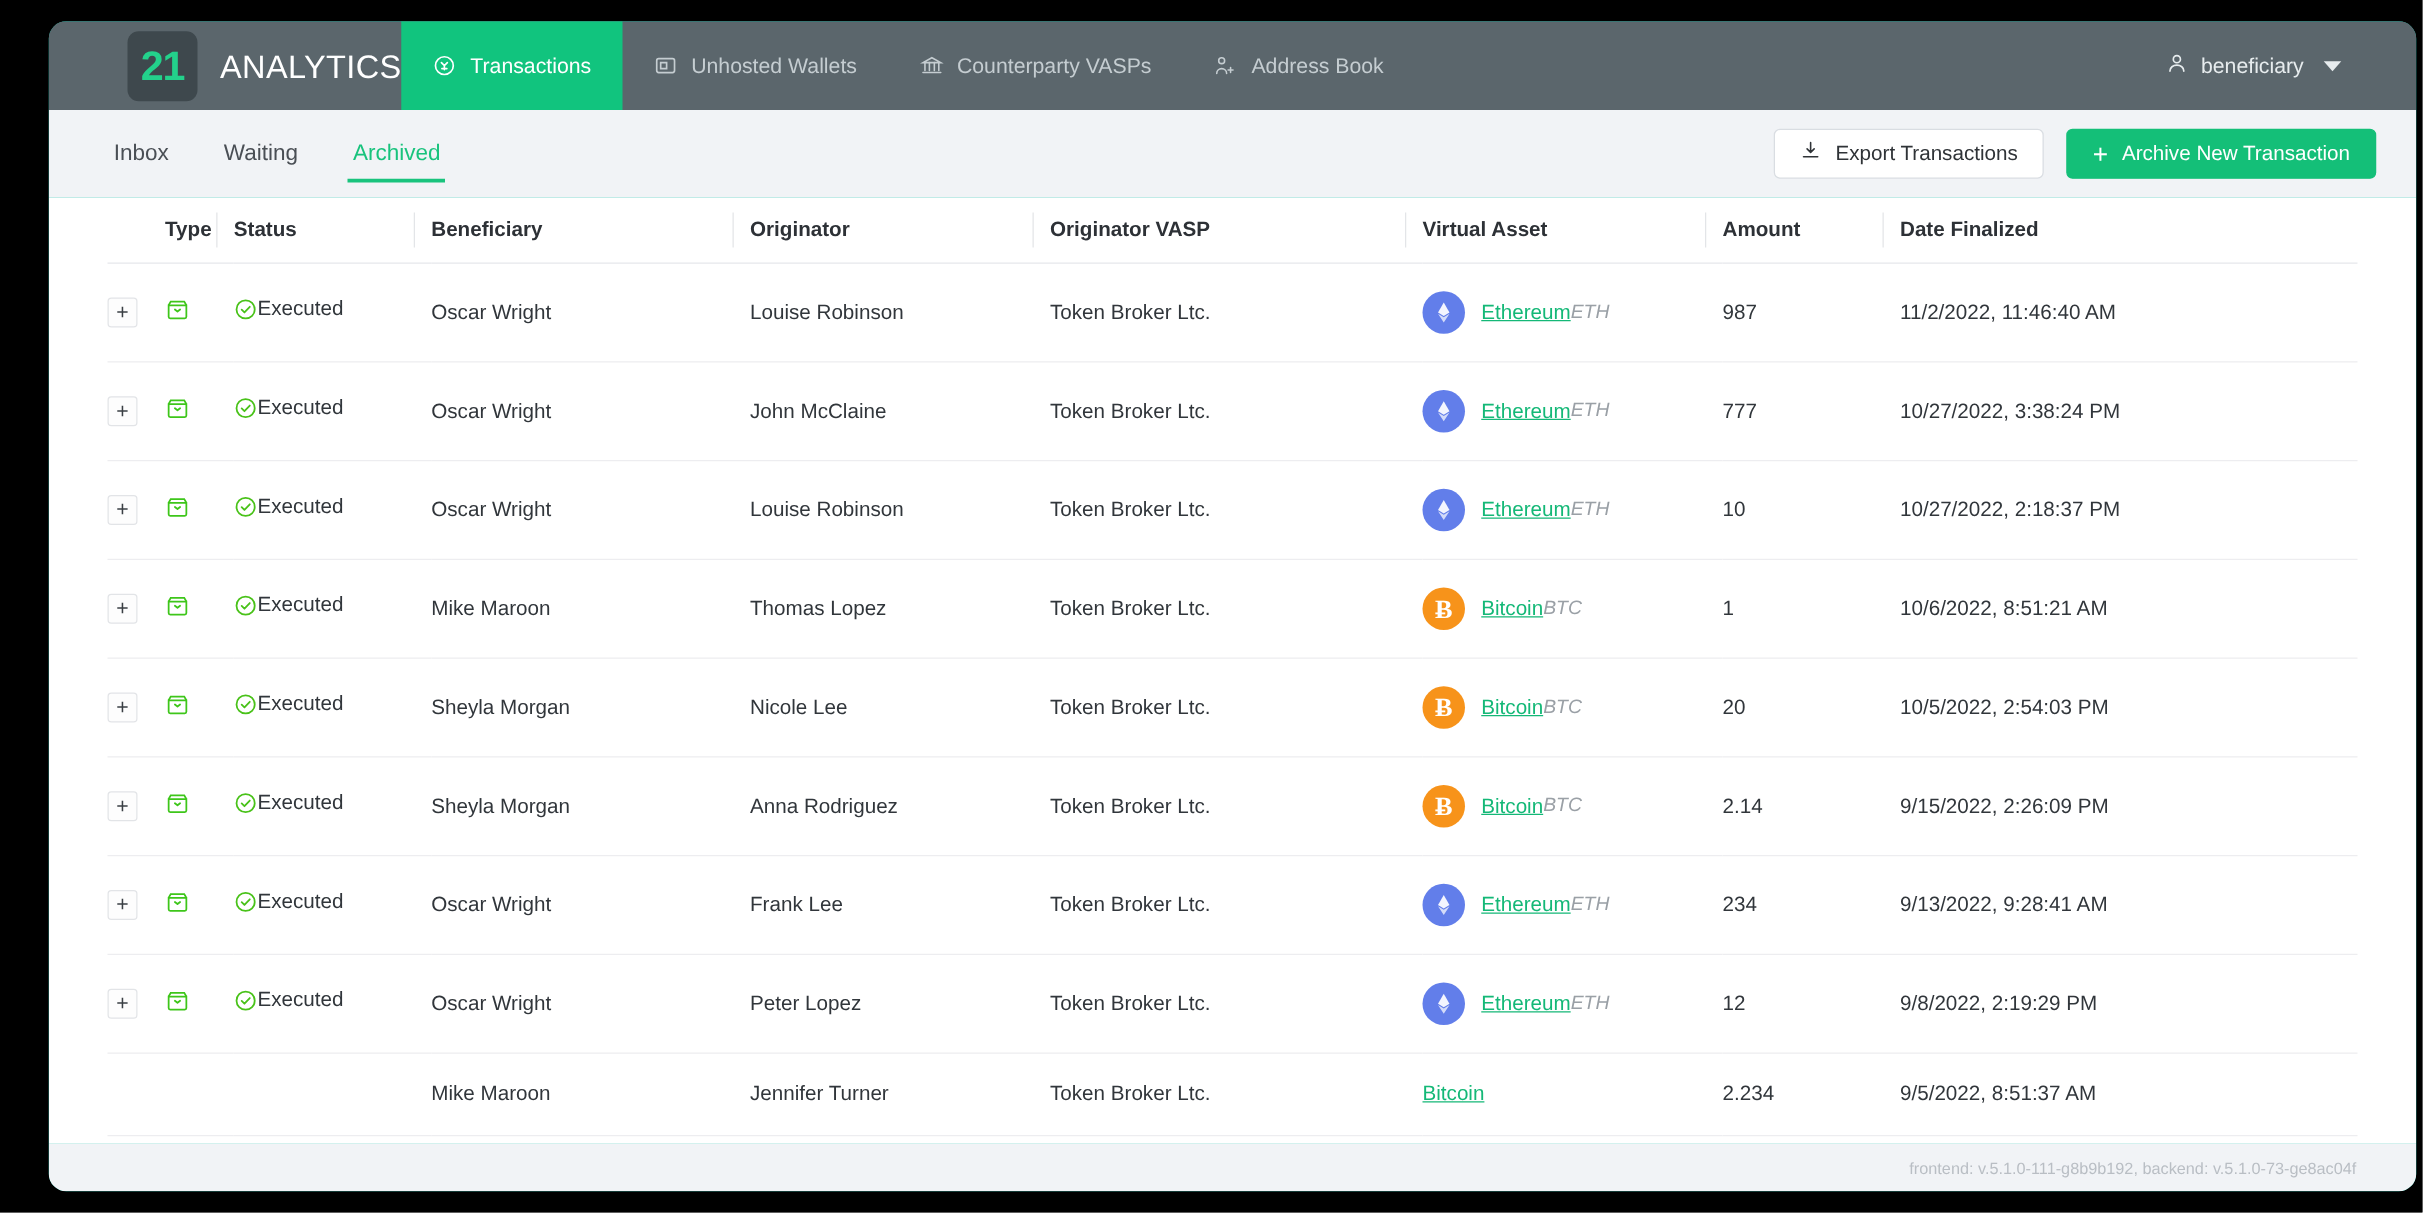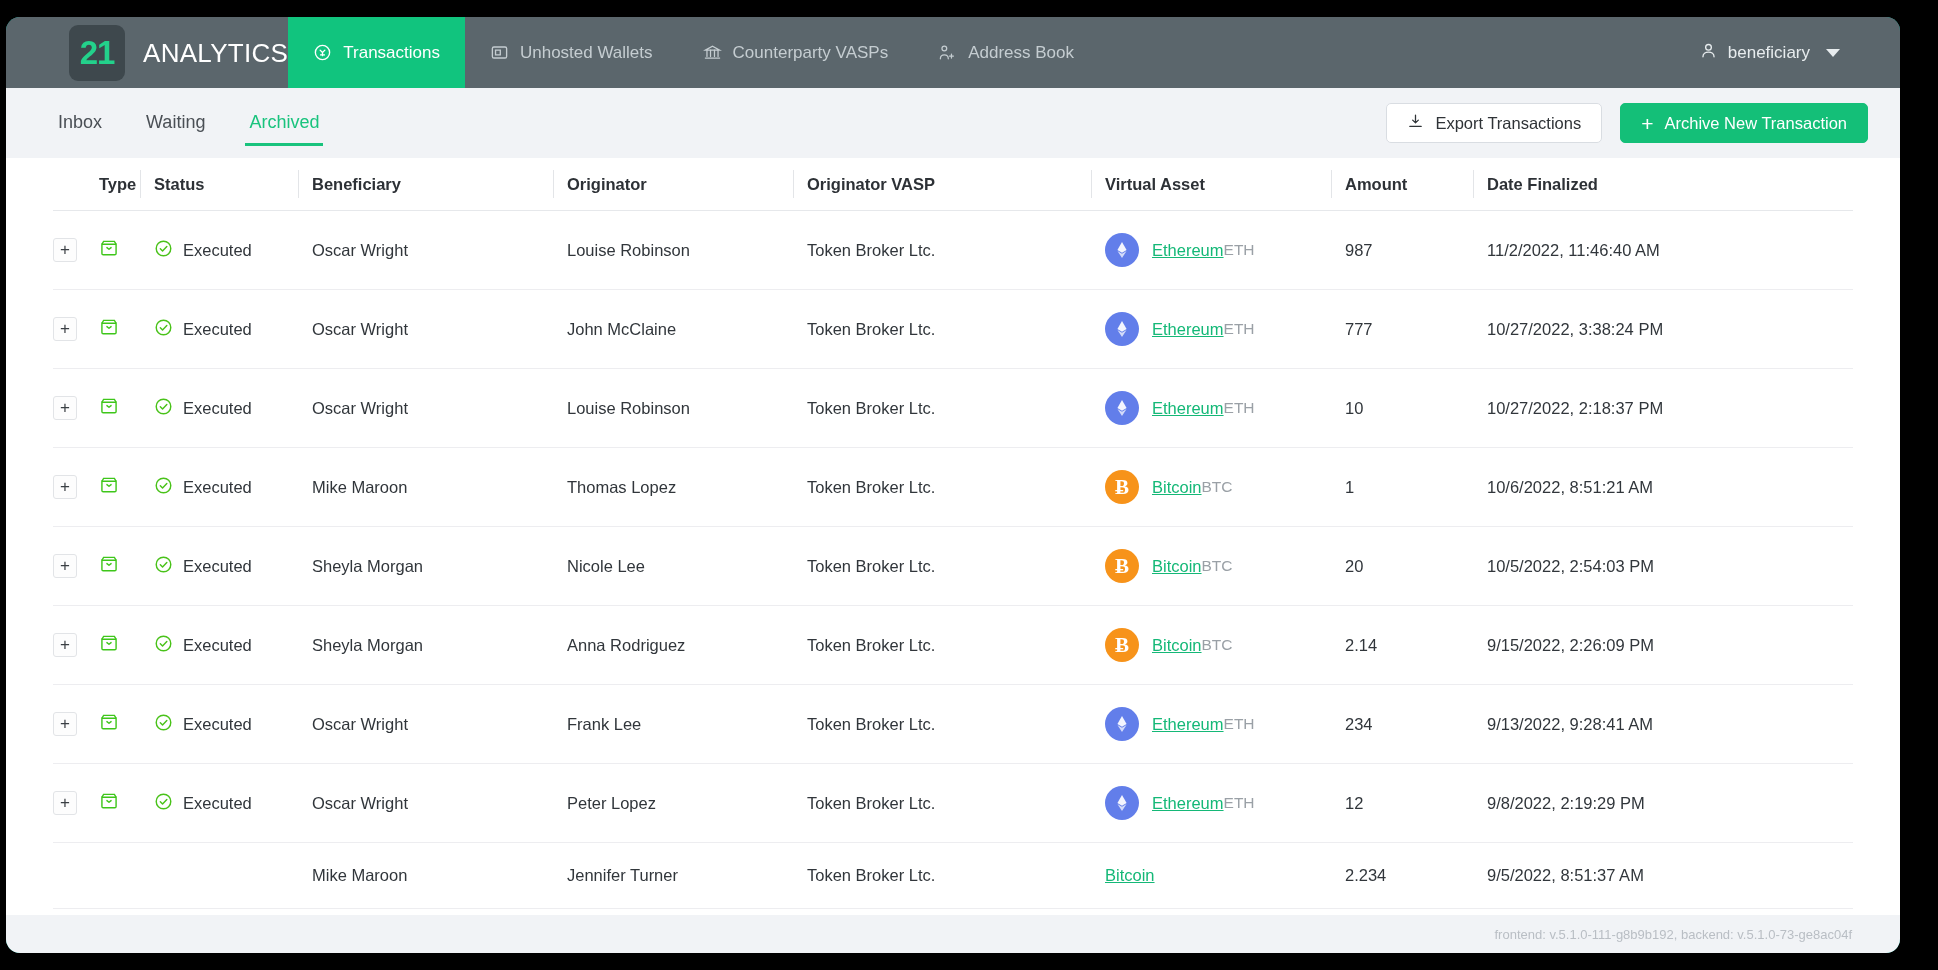--- a/index.html
+++ b/index.html
@@ -11,21 +11,21 @@
     font-family: "Liberation Sans", sans-serif;
     overflow: hidden;
   }
   .desktop {
     width: 1938px; height: 970px;
     background: #000000;
     display: flex; align-items: center; justify-content: center;
   }
   .window {
     position: absolute;
-    left: 6px; top: 17px;
+    left: 39px; top: 17px;
     width: 1894px; height: 936px;
     background: #14b8a6;
     border-radius: 14px;
     overflow: hidden;
     display: flex; flex-direction: column;
   }
 
   
   .topnav {
     height: 71px;
@@ -176,37 +176,37 @@
     border: 1px solid #e2e4e7;
     border-radius: 3px;
     background: #fdfdfd;
     color: #3a3f44;
     font-size: 17px;
     line-height: 21px;
     text-align: center;
     cursor: pointer;
     display: block;
   }
-  .status-cell { display: flex; align-items: center; gap: 10px; }
+  .status-cell { display: flex; }
   .asset-cell { display: flex; align-items: center; gap: 13px; }
   .coin {
     width: 34px; height: 34px; border-radius: 50%;
     display: flex; align-items: center; justify-content: center;
     flex: 0 0 34px;
   }
   .coin.eth { background: #627eea; }
   .coin.btc { background: #f7931a; }
   .coin-txt { display: flex; flex-direction: row; line-height: 1.25; }
   .asset-link {
     color: #14b877;
     text-decoration: underline;
     font-size: 16.5px;
     cursor: pointer;
   }
-  .asset-sym { color: #9aa0a6; font-size: 15.5px; }
+  .asset-sym { color: #9aa0a6; font-size: 15.5px; font-style: italic; }
 
   
   .footer {
     flex: 0 0 38px;
     background: #f1f3f6;
     display: flex; align-items: center; justify-content: flex-end;
     padding-right: 48px;
     font-size: 13px;
     color: #b9bec4;
   }

